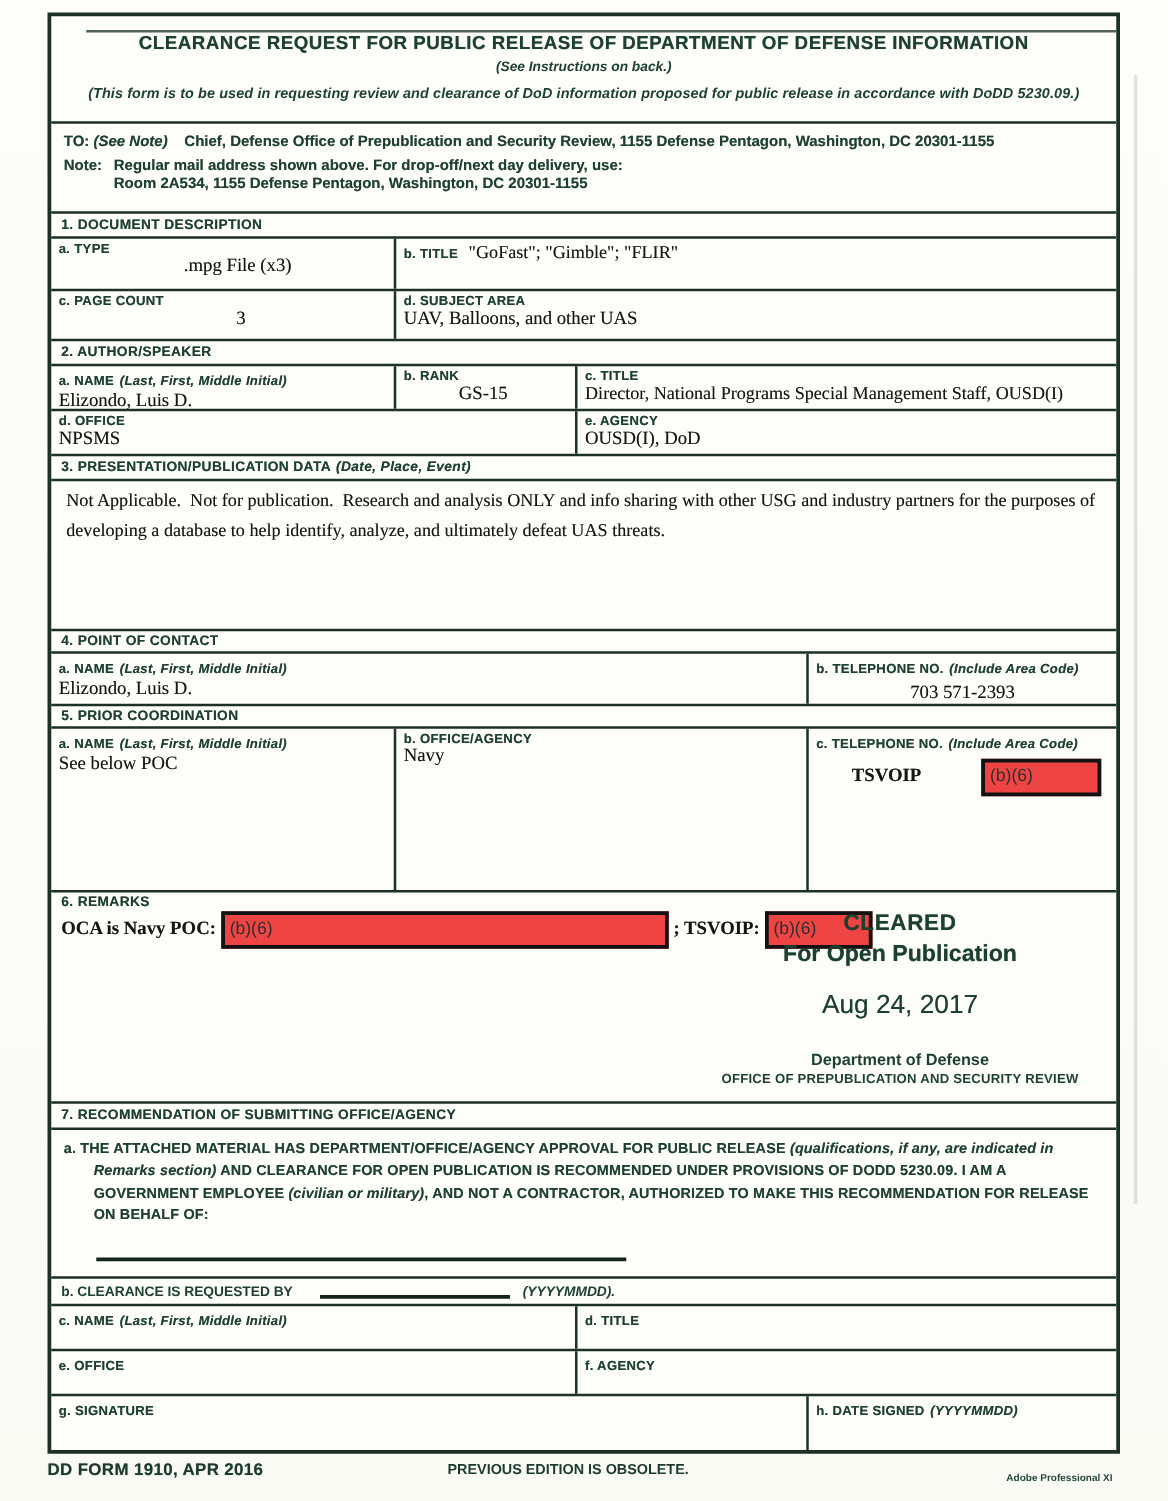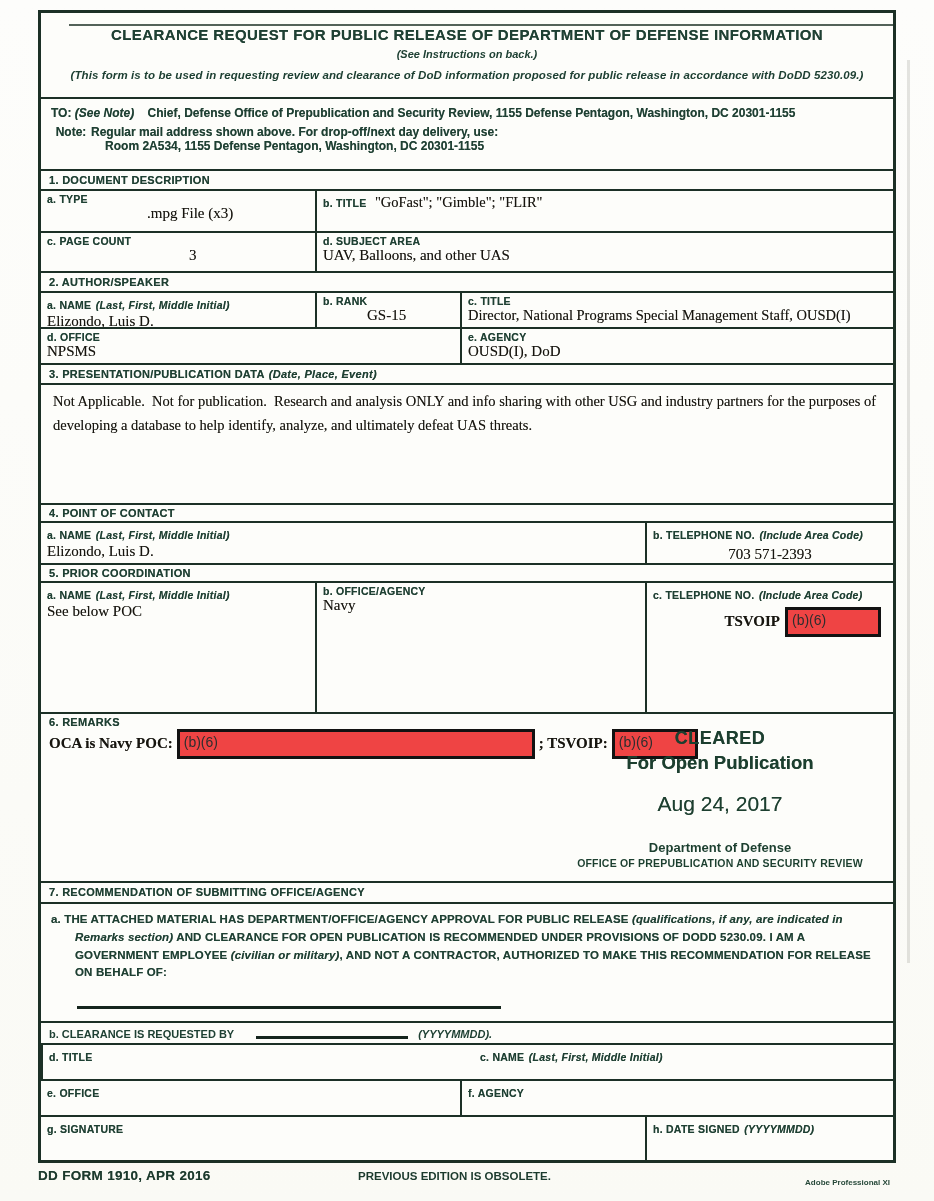--- a/index.html
+++ b/index.html
@@ -34,21 +34,21 @@
     white-space:pre-wrap;text-shadow:0 0 .4px rgba(10,10,5,.45);}
   .val-b{font-weight:700;}
   .title-block{padding-top:13px;text-align:center;}
   .form-title{font-size:15px;font-weight:700;letter-spacing:.4px;
     text-shadow:0 0 .6px rgba(20,45,34,.7);}
   .form-sub{font-size:11px;font-style:italic;font-weight:700;margin-top:5px;}
   .form-instr{font-size:11.5px;font-style:italic;font-weight:700;margin-top:9px;
     letter-spacing:.1px;}
   .to-block{padding:7px 10px 0 10px;font-size:12px;font-weight:700;
     text-shadow:0 0 .5px rgba(25,50,38,.55);}
-  .note-row{display:flex;margin-top:5px;text-align:center;}
+  .note-row{display:flex;margin-top:5px;}
   .note-label{width:40px;flex:none;}
   .redact{display:inline-block;background:#ef4444;border:3px solid #121212;
     color:#2e2e2e;font-family:"Liberation Sans",sans-serif;font-size:14px;
     padding:1px 8px 3px 4px;line-height:1.4;}
   .stamp{position:absolute;top:14px;right:8px;width:330px;text-align:center;
     color:#1c3f2f;}
   .stamp-l1{font-size:18px;font-weight:700;letter-spacing:.5px;
     text-shadow:0 0 .6px rgba(20,50,36,.7);}
   .stamp-l2{font-size:18.5px;font-weight:700;margin-top:3px;
     text-shadow:0 0 .6px rgba(20,50,36,.7);}
@@ -67,21 +67,21 @@
   .yyyymmdd{font-style:italic;}
   .footer{position:absolute;left:38px;right:38px;top:1168px;height:26px;}
   .f-form{position:absolute;left:0;top:0;font-size:13.5px;font-weight:700;
     letter-spacing:.3px;color:#1b3a2d;text-shadow:0 0 .6px rgba(20,45,34,.6);}
   .f-edition{position:absolute;left:320px;top:2px;font-size:11.5px;font-weight:700;
     color:#1b3a2d;}
   .f-software{position:absolute;right:6px;top:10px;font-size:8px;font-weight:700;
     color:#27493a;}
   .phone-center{text-align:center;margin-top:3px;}
   .tsvoip-row{display:flex;align-items:center;justify-content:flex-end;
-    margin-top:4px;padding-right:6px;}
+    margin-top:4px;padding-right:6px;gap:43px;}
   .remark-line{display:flex;align-items:center;padding:1px 6px 0 8px;}
 </style>
 </head>
 <body>
 
 <div class="sheet">
   <div class="page-edge"></div>
 
   <div class="form-border">
     <div class="echo-line"></div>
@@ -222,26 +222,26 @@
         <span>a.  THE ATTACHED MATERIAL HAS DEPARTMENT/OFFICE/AGENCY APPROVAL FOR PUBLIC RELEASE </span><span class="seg-i">(qualifications, if any, are indicated in Remarks section)</span><span> AND CLEARANCE FOR OPEN PUBLICATION IS RECOMMENDED UNDER PROVISIONS OF DODD 5230.09.  I AM A GOVERNMENT EMPLOYEE </span><span class="seg-i">(civilian or military)</span><span>, AND NOT A CONTRACTOR, AUTHORIZED TO MAKE THIS RECOMMENDATION FOR RELEASE ON BEHALF OF:</span>
       </div>
       <div class="blank-line"></div>
     </div>
     <div class="row h22 b-row">
       <span>b.  CLEARANCE IS REQUESTED BY</span>
       <span class="b-underline"></span>
       <span class="yyyymmdd">(YYYYMMDD).</span>
     </div>
     <div class="row h36">
-      <div class="cell grow">
-        <span class="lbl">d.  TITLE</span>
-      </div>
       <div class="cell first w419">
         <span class="lbl">c.  NAME</span>
         <span class="lbl lbl-i">(Last, First, Middle Initial)</span>
+      </div>
+      <div class="cell grow">
+        <span class="lbl">d.  TITLE</span>
       </div>
     </div>
     <div class="row h36">
       <div class="cell first w419">
         <span class="lbl">e.  OFFICE</span>
       </div>
       <div class="cell grow">
         <span class="lbl">f.  AGENCY</span>
       </div>
     </div>

